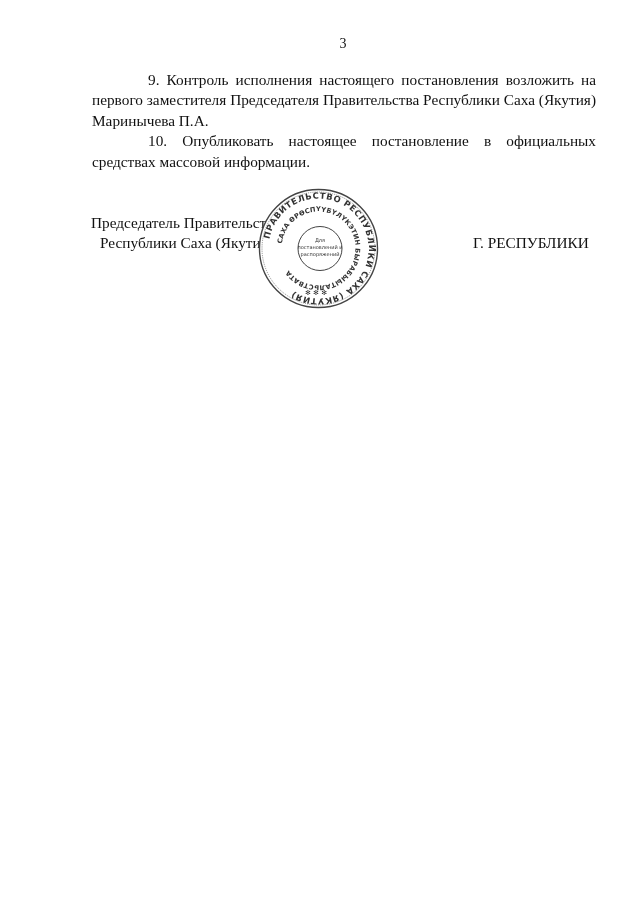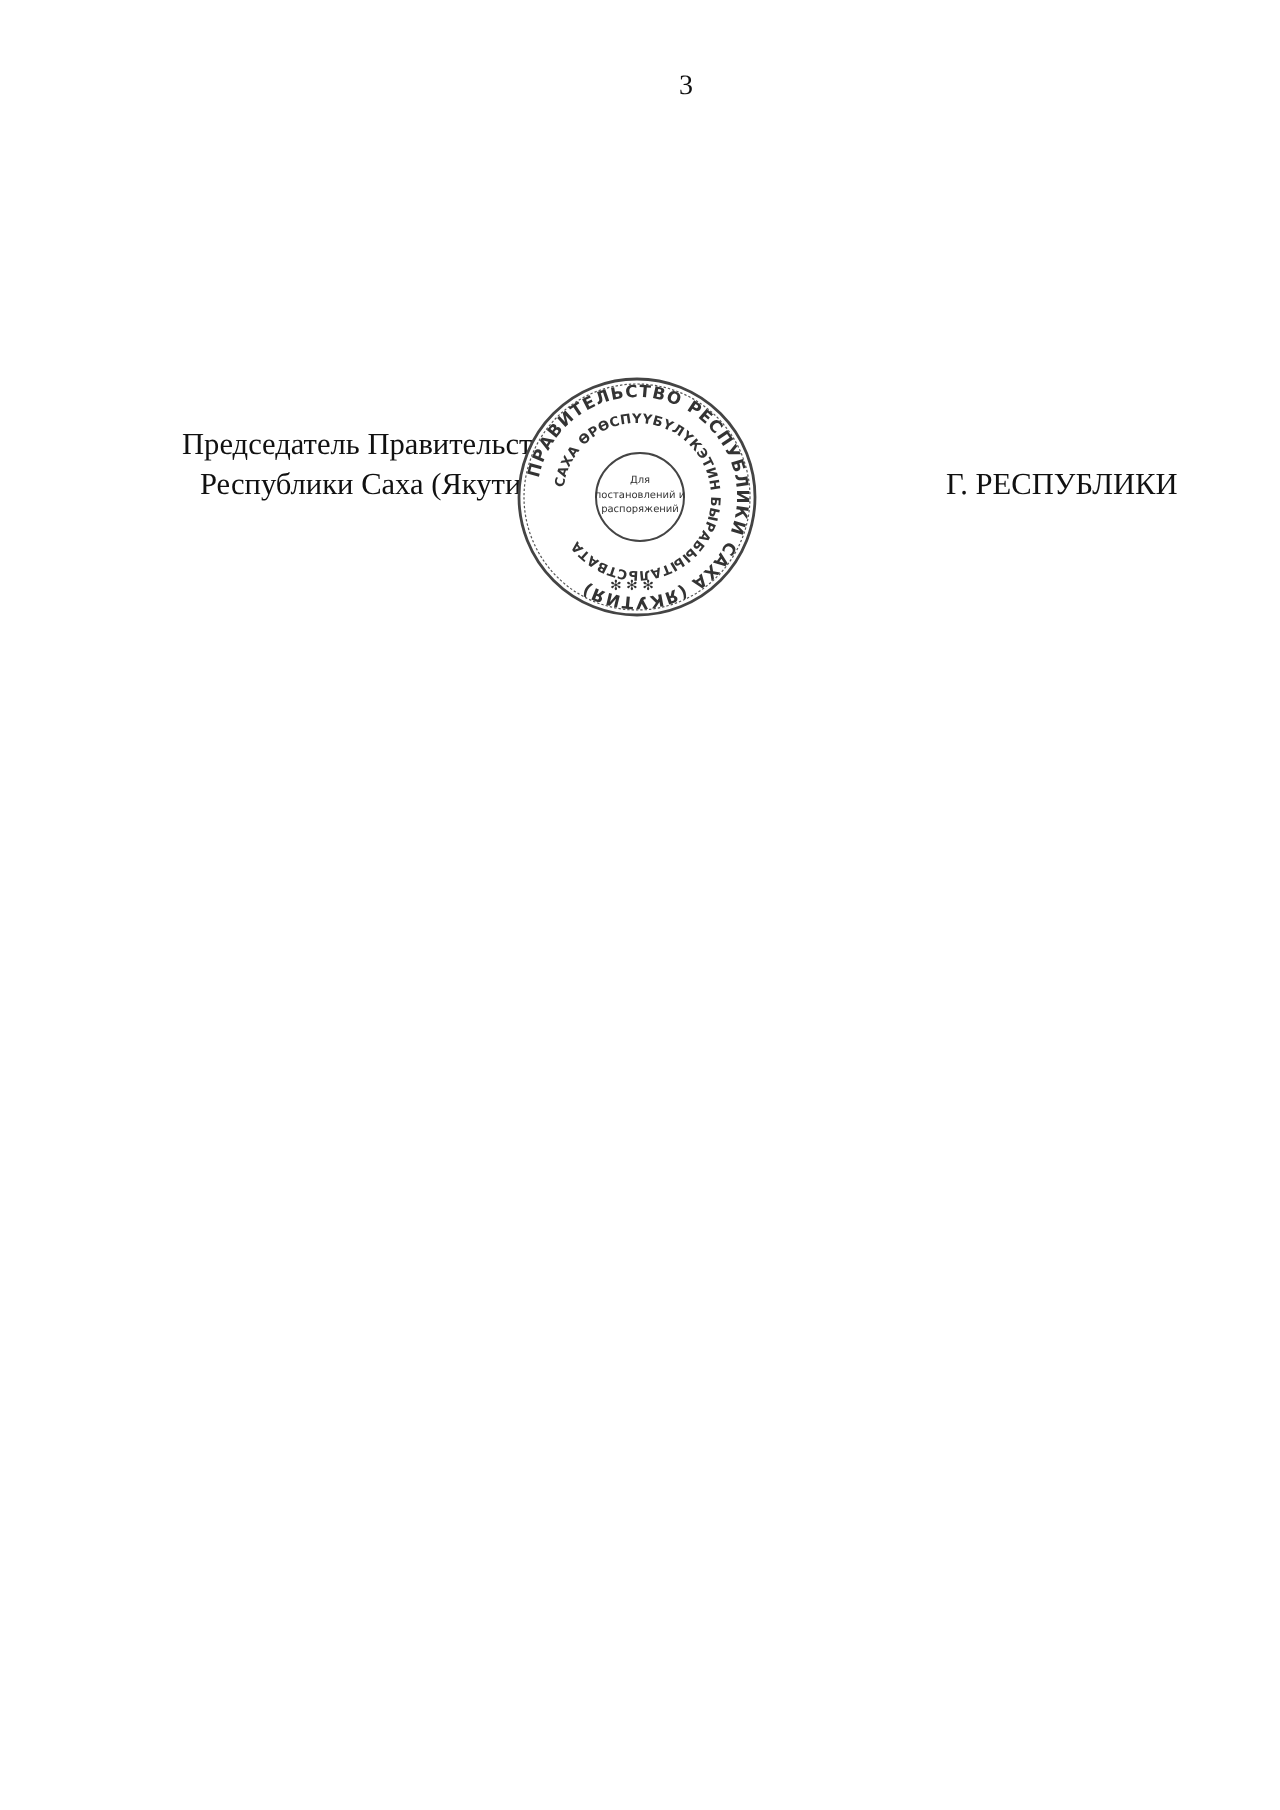--- a/index.html
+++ b/index.html
@@ -12,20 +12,22 @@
     .sign-line2 { padding-left: 9px; }
     .signer { position: absolute; left: 473px; top: 233px; font-size: 15.3px; line-height: 20.4px; }
     .stamp { position: absolute; left: 258px; top: 188px; width: 121px; height: 121px; }
   </style>
 </head>
 <body>
 
 <div class="page-number">3</div>
 
 <div class="body-text">
+  <p class="para">9. Контроль исполнения настоящего постановления возложить на первого заместителя Председателя Правительства Республики Саха (Якутия) Маринычева П.А.</p>
+  <p class="para">10. Опубликовать настоящее постановление в официальных средствах массовой информации.</p>
 </div>
 
 <div class="sign-block">
   <div>Председатель Правительства</div>
   <div class="sign-line2">Республики Саха (Якутия)</div>
 </div>
 
 <div class="signer">Г. РЕСПУБЛИКИ</div>
 
 <svg class="stamp" viewBox="0 0 121 121">

